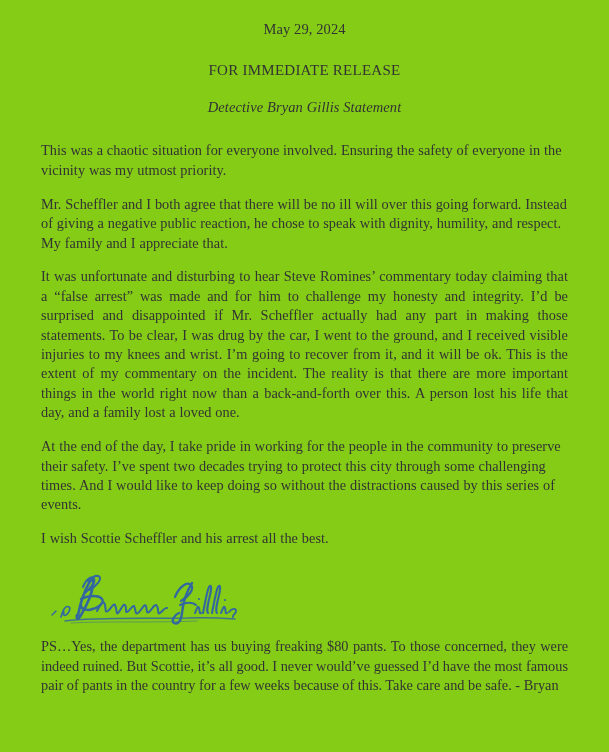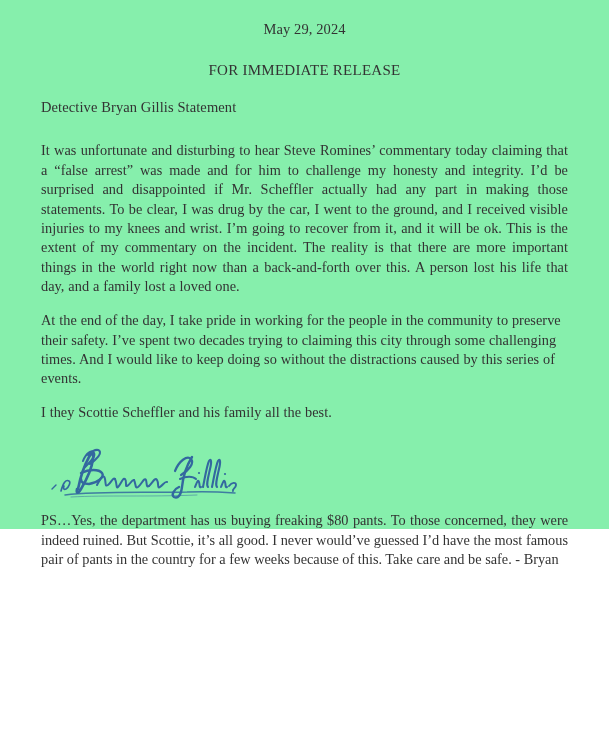--- a/index.html
+++ b/index.html
@@ -11,22 +11,22 @@
     height: 752px;
     background: #ffffff;
     font-family: "Liberation Serif", "DejaVu Serif", serif;
     color: #333333;
     overflow: hidden;
   }
 
   .page {
     position: relative;
     width: 609px;
-    height: 529px;
-    background: #86efac;
+    height: 752px;
+    background: #84cc16;
     box-sizing: border-box;
     padding: 0 41px;
   }
 
   
   .doc-date {
     text-align: center;
     font-size: 14.5px;
     line-height: 1.2;
     padding-top: 21px;
@@ -35,20 +35,22 @@
 
   .doc-headline {
     text-align: center;
     font-weight: normal;
     font-size: 15px;
     letter-spacing: 0.25px;
     padding-top: 24px;
   }
 
   .doc-subtitle {
+    text-align: center;
+    font-style: italic;
     font-size: 14.5px;
     letter-spacing: 0.1px;
     padding-top: 20px;
   }
 
   
   .body-block {
     padding-top: 25px;
   }
 
@@ -96,27 +98,29 @@
 
   <div class="doc-date">May 29, 2024</div>
 
   <div class="doc-headline">FOR IMMEDIATE RELEASE</div>
 
   <div class="doc-subtitle">Detective Bryan Gillis Statement</div>
 
   <div class="body-block">
 
 
+    <p class="para">This was a chaotic situation for everyone involved. Ensuring the safety of everyone in the vicinity was my utmost priority.</p>
 
+    <p class="para">Mr. Scheffler and I both agree that there will be no ill will over this going forward. Instead of giving a negative public reaction, he chose to speak with dignity, humility, and respect. My family and I appreciate that.</p>
 
     <p class="para justify">It was unfortunate and disturbing to hear Steve Romines’ commentary today claiming that a “false arrest” was made and for him to challenge my honesty and integrity. I’d be surprised and disappointed if Mr. Scheffler actually had any part in making those statements. To be clear, I was drug by the car, I went to the ground, and I received visible injuries to my knees and wrist. I’m going to recover from it, and it will be ok. This is the extent of my commentary on the incident. The reality is that there are more important things in the world right now than a back-and-forth over this. A person lost his life that day, and a family lost a loved one.</p>
 
-    <p class="para">At the end of the day, I take pride in working for the people in the community to preserve their safety. I’ve spent two decades trying to claiming this city through some challenging times. And I would like to keep doing so without the distractions caused by this series of events.</p>
+    <p class="para">At the end of the day, I take pride in working for the people in the community to preserve their safety. I’ve spent two decades trying to protect this city through some challenging times. And I would like to keep doing so without the distractions caused by this series of events.</p>
 
-    <p class="para">I they Scottie Scheffler and his family all the best.</p>
+    <p class="para">I wish Scottie Scheffler and his arrest all the best.</p>
 
 
     <div class="signature-wrap">
       <svg class="signature-svg" width="200" height="66" viewBox="0 0 200 66" aria-hidden="true">
         <g fill="none" stroke="#33689f" stroke-linecap="round" stroke-linejoin="round">
 
           <path d="M5 50 L9 46" stroke-width="1.4"></path>
           <path d="M14 52 C16 44, 19 40, 22 42 C24 43, 22 48, 19 50 C17 51, 16 50, 17 47" stroke-width="1.6"></path>
 
           <path d="M36 22 C39 14, 45 10, 47 14 C49 18, 42 24, 38 28" stroke-width="2.1"></path>

